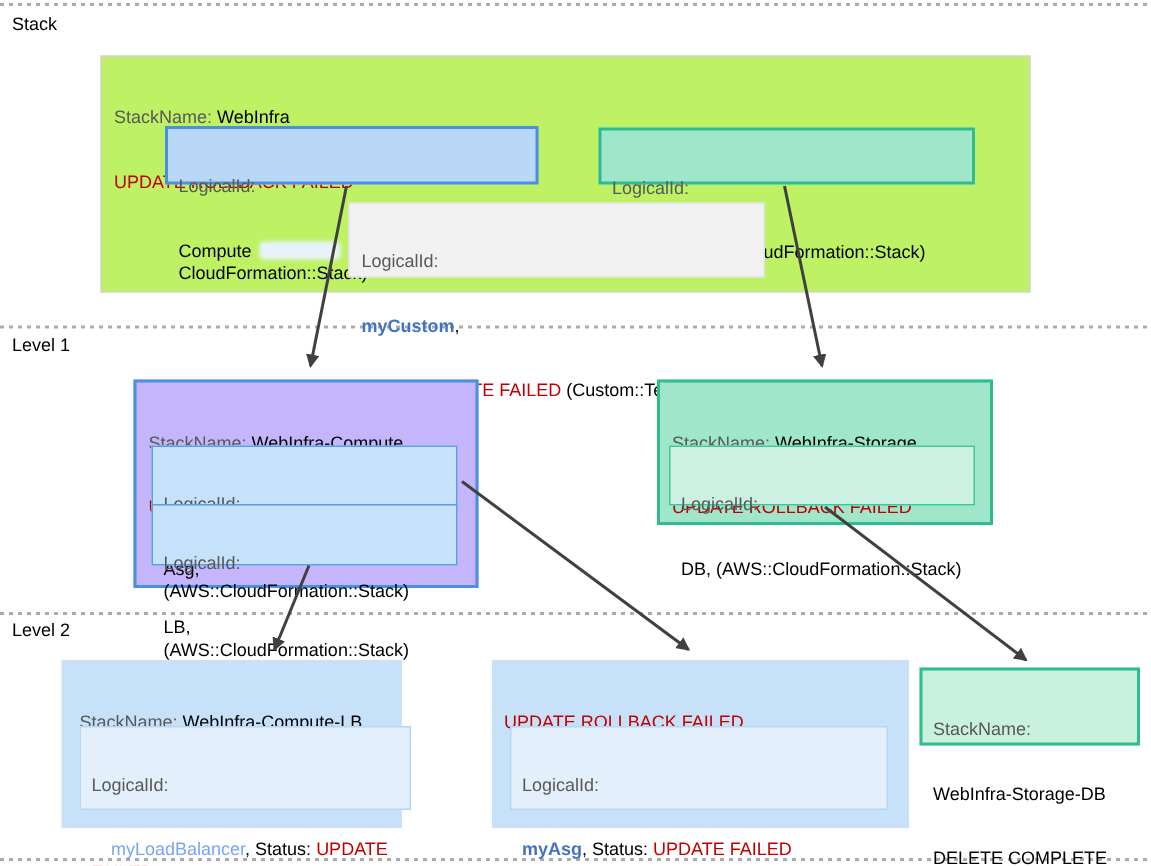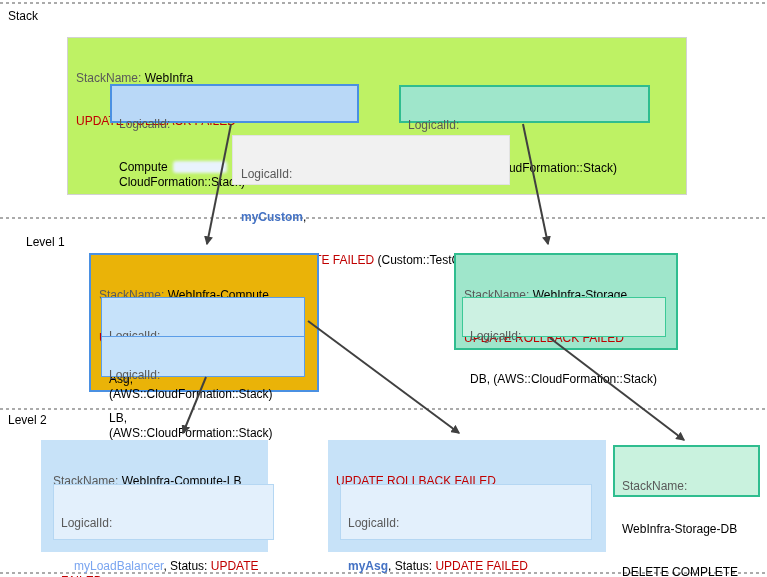--- a/index.html
+++ b/index.html
@@ -17,21 +17,21 @@
   .box{position:absolute;box-sizing:border-box;white-space:pre-wrap;}
   .line{line-height:15px;}
   .lbl{color:#595959;}
   .red{color:#c00000;}
   .blue-bold{color:#4472c4;font-weight:bold;}
   .blue-light{color:#7aa5f0;margin-left:13px;}
   .root-stack{background:#bef264;border:1px solid #d2d2d2;padding:5px 8px;}
   .blue-node{background:#b9d8f7;border:2px solid #4a90e2;padding:3px 7px;}
   .green-node{background:#9fe6cb;border:2px solid #2fbd8f;padding:3px 7px;}
   .tooltip{background:#f1f1f1;border:1px solid #e2e2e2;padding:3px 8px;}
-  .l1-blue{background:#eab308;border:2px solid #4a90e2;padding:5px 8px;}
+  .l1-blue{background:#c4b5fd;border:2px solid #4a90e2;padding:5px 8px;}
   .l1-green{background:#9fe6cb;border:2px solid #2fbd8f;padding:5px 8px;}
   .l1-inner-blue{background:#c6e2fa;border:1px solid #5b9de8;padding:3px 7px;}
   .l1-inner-green{background:#ccf1e2;border:1px solid #3cc997;padding:3px 7px;}
   .l2-blue{background:#c7e2f8;padding:6px 8px;}
   .l2-inner-blue{background:#e3f0fc;border:1px solid #b5d7f3;padding:3px 7px;}
   .l2-green{background:#c9f2de;border:2px solid #2fbd8f;padding:4px 7px;}
   .blur-patch{
     display:inline-block;width:54px;height:12px;margin:0 2px -2px 2px;
     background:#e9f3fd;border-radius:3px;filter:blur(1.5px);
   }
@@ -41,21 +41,21 @@
 <body>
 
 <div class="canvas">
 
   <div class="dashed" style="top:2px;"></div>
   <div class="dashed" style="top:217px;"></div>
   <div class="dashed" style="top:408px;"></div>
   <div class="dashed" style="top:572px;"></div>
 
   <div class="section-label" style="top:9px;">Stack</div>
-  <div class="section-label" style="top:235px;margin-left:18px;">Level 1</div>
+  <div class="section-label" style="top:223px;">Level 1</div>
   <div class="section-label" style="top:413px;">Level 2</div>
 
   <div class="box root-stack" style="left:67px;top:37px;width:620px;height:158px;">
     <div class="line"><span class="lbl">StackName: </span><span>WebInfra</span></div>
     <div class="line red">UPDATE ROLLBACK FAILED</div>
   </div>
 
   <div class="box blue-node" style="left:110px;top:84px;width:249px;height:39px;">
     <div class="line lbl">LogicalId:</div>
     <div class="line"><span>Compute </span><span class="blur-patch"></span><span>CloudFormation::Stack)</span></div>
@@ -78,21 +78,21 @@
     <div class="box l1-inner-blue" style="left:10px;top:42px;width:204px;height:40px;">
       <div class="line lbl">LogicalId:</div>
       <div class="line">Asg, (AWS::CloudFormation::Stack)</div>
     </div>
     <div class="box l1-inner-blue" style="left:10px;top:81px;width:204px;height:41px;">
       <div class="line lbl">LogicalId:</div>
       <div class="line">LB,  (AWS::CloudFormation::Stack)</div>
     </div>
   </div>
 
-  <div class="box l1-green" style="left:454px;top:253px;width:224px;height:97px;">
+  <div class="box l1-green" style="left:438px;top:253px;width:224px;height:97px;">
     <div class="line"><span class="lbl">StackName: </span><span>WebInfra-Storage</span></div>
     <div class="line red">UPDATE ROLLBACK FAILED</div>
     <div class="box l1-inner-green" style="left:6px;top:42px;width:204px;height:40px;">
       <div class="line lbl">LogicalId:</div>
       <div class="line">DB, (AWS::CloudFormation::Stack)</div>
     </div>
   </div>
 
   <div class="box l2-blue" style="left:41px;top:440px;width:227px;height:112px;padding-left:12px;">
     <div class="line"><span class="lbl">StackName: </span><span>WebInfra-Compute-LB</span></div>

